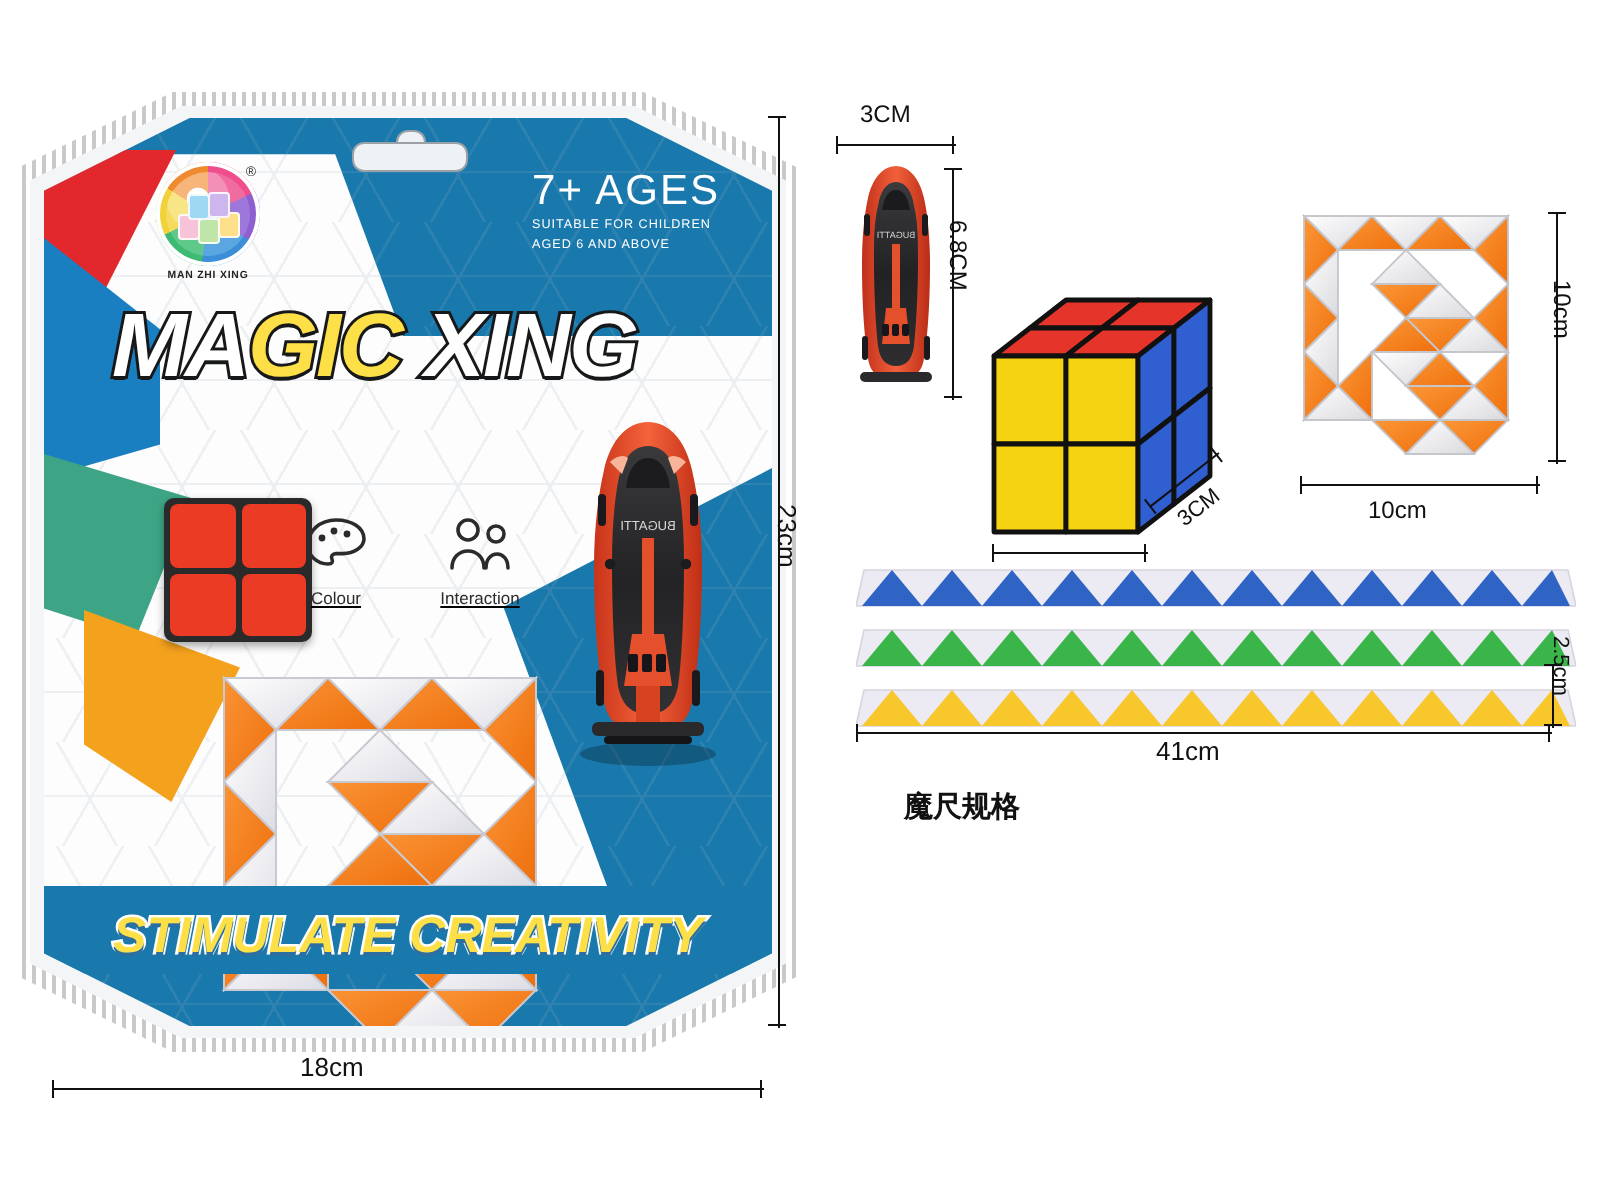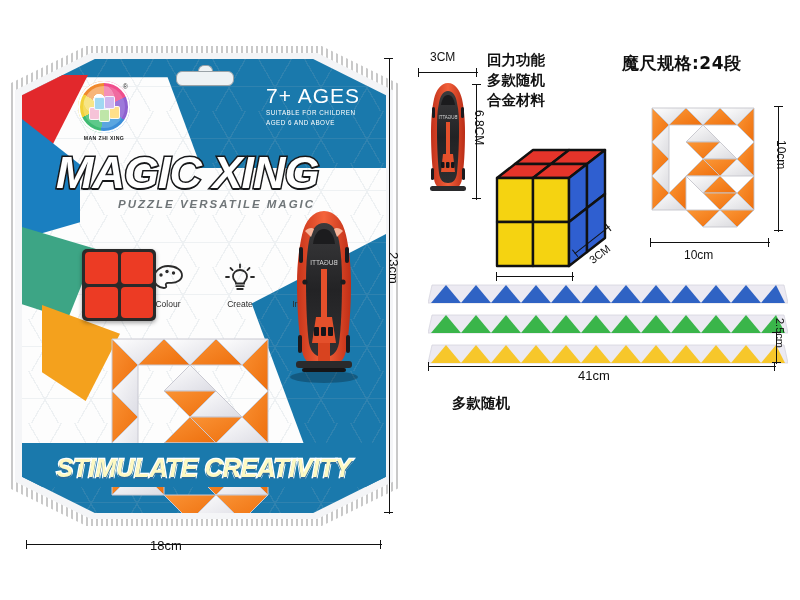--- a/index.html
+++ b/index.html
@@ -127,52 +127,52 @@
   .title{
     position:absolute;left:34px;top:88px;width:330px;height:52px;
     font-size:45px;font-weight:bold;font-style:italic;letter-spacing:-1px;
     line-height:52px;white-space:nowrap;
   }
   .title span{
     -webkit-text-stroke:3px #17181a;paint-order:stroke fill;
     text-shadow:0 2px 0 #17181a;
   }
   .t-w{color:#ffffff;}
-  .t-b{color:#ffffff;}
+  .t-b{color:#fde047;}
   .subtitle{
     position:absolute;left:96px;top:139px;width:250px;
     font-size:11.5px;font-weight:bold;font-style:italic;letter-spacing:2px;
     color:#6f7578;white-space:nowrap;
   }
 
   
   .redcube{position:absolute;left:60px;top:190px;width:74px;height:72px;
     background:#2a2a2a;border-radius:5px;padding:3px;box-sizing:border-box;
     display:grid;grid-template-columns:1fr 1fr;grid-template-rows:1fr 1fr;gap:3px;
     box-shadow:0 2px 4px rgba(0,0,0,.35);}
   .redcube i{display:block;background:#ec3b24;border-radius:4px;}
 
   
   .feat{position:absolute;left:118px;top:198px;width:200px;height:52px;
-    display:flex;gap:16px;align-items:flex-end;}
+    display:flex;gap:16px;text-decoration:underline;}
   .feat .f{width:56px;text-align:center;color:#2b2b2b;}
   .feat .f .lbl{font-size:8.5px;margin-top:2px;}
 
   
   #snakecard{position:absolute;left:84px;top:276px;width:192px;height:196px;}
 
   
   .banner{
     position:absolute;left:0;bottom:26px;width:100%;height:44px;
     background:#1a79ac;
   }
   .bannertxt{
     position:absolute;left:0;bottom:30px;width:100%;text-align:center;
     font-size:25px;font-weight:bold;font-style:italic;letter-spacing:0px;
-    color:#fef9c3;-webkit-text-stroke:2.5px #ffffff;paint-order:stroke fill;
+    color:#fde047;-webkit-text-stroke:2.5px #ffffff;paint-order:stroke fill;
     text-shadow:0 2px 0 #2a6fa0;white-space:nowrap;
   }
 
   
   #car{position:absolute;left:256px;top:150px;width:92px;height:175px;}
 
   
   .dimline{position:absolute;background:#111;}
   .hline{height:1.4px;}
   .vline{width:1.4px;}
@@ -237,46 +237,37 @@
           <div class="logo-txt">MAN ZHI XING</div>
         </div>
 
         <div class="ages">
           <div class="big">7+ AGES</div>
           <div class="s1">SUITABLE FOR CHILDREN</div>
           <div class="s2">AGED 6 AND ABOVE</div>
         </div>
 
         <div class="title"><span class="t-w">MA</span><span class="t-b">GIC</span><span class="t-w"> XING</span></div>
-        <div class="subtitle">PUZZLE VERSATILE MAGIC</div>
 
         <div class="redcube">
           <i></i>
             <i></i>
             <i></i>
             <i></i>
         </div>
 
         <div class="feat">
           <div class="f">
             <svg width="34" height="30" viewBox="0 0 34 30">
               <path d="M17 3C9 3 3 8.5 3 15.2 3 21 7.6 25 13 25c2.2 0 2.6-1.2 2-2.4-.7-1.4.2-2.8 2-2.8h3.4C26 19.8 31 16.6 31 12.4 31 7 25 3 17 3z" fill="none" stroke="#2b2b2b" stroke-width="1.8"></path>
               <circle cx="10" cy="12" r="1.7" fill="#2b2b2b"></circle>
               <circle cx="16" cy="8.5" r="1.7" fill="#2b2b2b"></circle>
               <circle cx="22.5" cy="10" r="1.7" fill="#2b2b2b"></circle>
             </svg>
             <div class="lbl">Colour</div>
-          </div>
-          <div class="f">
-            <svg width="34" height="30" viewBox="0 0 34 30">
-              <path d="M17 7c-4 0-7 2.9-7 6.5 0 2.5 1.4 3.8 2.3 5 .5.7.7 1.3.7 2h8c0-.7.2-1.3.7-2 .9-1.2 2.3-2.5 2.3-5C24 9.9 21 7 17 7z" fill="none" stroke="#2b2b2b" stroke-width="1.8"></path>
-              <path d="M13.3 23.2h7.4M14.2 26h5.6" stroke="#2b2b2b" stroke-width="1.8" fill="none" stroke-linecap="round"></path>
-              <path d="M17 1.5v3M7.5 5l2.1 2.1M26.5 5l-2.1 2.1M3 14h3M31 14h-3" stroke="#2b2b2b" stroke-width="1.8" stroke-linecap="round"></path>
-            </svg>
-            <div class="lbl">Create</div>
           </div>
           <div class="f">
             <svg width="40" height="30" viewBox="0 0 40 30">
               <circle cx="14" cy="8" r="5" fill="none" stroke="#2b2b2b" stroke-width="1.8"></circle>
               <path d="M6 27c0-5.2 3.6-8.5 8-8.5s8 3.3 8 8.5" fill="none" stroke="#2b2b2b" stroke-width="1.8" stroke-linecap="round"></path>
               <circle cx="28" cy="10" r="4" fill="none" stroke="#2b2b2b" stroke-width="1.8"></circle>
               <path d="M23 27c0-4.4 2.6-7 5.5-7s5.5 2.6 5.5 7" fill="none" stroke="#2b2b2b" stroke-width="1.8" stroke-linecap="round"></path>
             </svg>
             <div class="lbl">Interaction</div>
           </div>
@@ -386,21 +377,21 @@
 
       </div>
     </div>
   </div>
 
   <div class="abs" style="left:26px;top:540px;width:356px;height:16px;">
     <div class="dimline hline" style="left:0;top:4px;width:356px;"></div>
     <div class="tick tickv" style="left:0;top:0;"></div>
     <div class="tick tickv" style="left:354px;top:0;"></div>
   </div>
-  <div class="abs dimtxt" style="left:150px;top:538px;font-size:13px;">18cm</div>
+  <div class="abs dimtxt" style="left:150px;top:526px;font-size:13px;">18cm</div>
 
   <div class="abs" style="left:384px;top:58px;width:16px;height:456px;">
     <div class="dimline vline" style="left:5px;top:0;height:456px;"></div>
     <div class="tick tickh" style="left:0;top:0;"></div>
     <div class="tick tickh" style="left:0;top:454px;"></div>
   </div>
   <div class="abs dimtxt vert" style="left:386px;top:252px;font-size:13px;">23cm</div>
 
   <div class="abs" style="left:418px;top:68px;width:60px;height:14px;">
     <div class="dimline hline" style="left:0;top:4px;width:60px;"></div>
@@ -442,27 +433,21 @@
     </g>
     <g fill="#1a1a1e">
       <rect x="12" y="25" width="3" height="11" rx="1.5"></rect>
       <rect x="41" y="25" width="3" height="11" rx="1.5"></rect>
       <rect x="11" y="86" width="3" height="12" rx="1.5"></rect>
       <rect x="42" y="86" width="3" height="12" rx="1.5"></rect>
     </g>
     <rect x="10" y="104" width="36" height="5" rx="2.5" fill="#2a2a2c"></rect>
   </svg>
 
-  <div class="cn-block cn">
-    <div>回力功能</div>
-    <div>多款随机</div>
-    <div>合金材料</div>
-  </div>
-
-  <div class="cn-head cn">魔尺规格:24段</div>
+
 
   <svg id="cube2" viewBox="0 0 112 122">
     <g stroke="#111" stroke-width="2.4" stroke-linejoin="round">
 
       <polygon points="38,2 74,2 56,16 20,16" fill="#e5342a"></polygon>
       <polygon points="74,2 110,2 92,16 56,16" fill="#e5342a"></polygon>
       <polygon points="20,16 56,16 38,30 2,30" fill="#e5342a"></polygon>
       <polygon points="56,16 92,16 74,30 38,30" fill="#e5342a"></polygon>
 
       <rect x="2" y="30" width="36" height="44" fill="#f5d311"></rect>
@@ -609,15 +594,15 @@
   </div>
   <div class="abs dimtxt vert" style="left:774px;top:318px;font-size:11px;">2.5cm</div>
 
   <div class="abs" style="left:428px;top:362px;width:348px;height:14px;">
     <div class="dimline hline" style="left:0;top:4px;width:348px;"></div>
     <div class="tick tickv" style="left:0;top:0;"></div>
     <div class="tick tickv" style="left:346px;top:0;"></div>
   </div>
   <div class="abs dimtxt" style="left:578px;top:368px;font-size:13px;">41cm</div>
 
-  <div class="cn-foot cn">多款随机</div>
+  <div class="cn-foot cn">魔尺规格</div>
 
 </div>
 
 </body></html>

